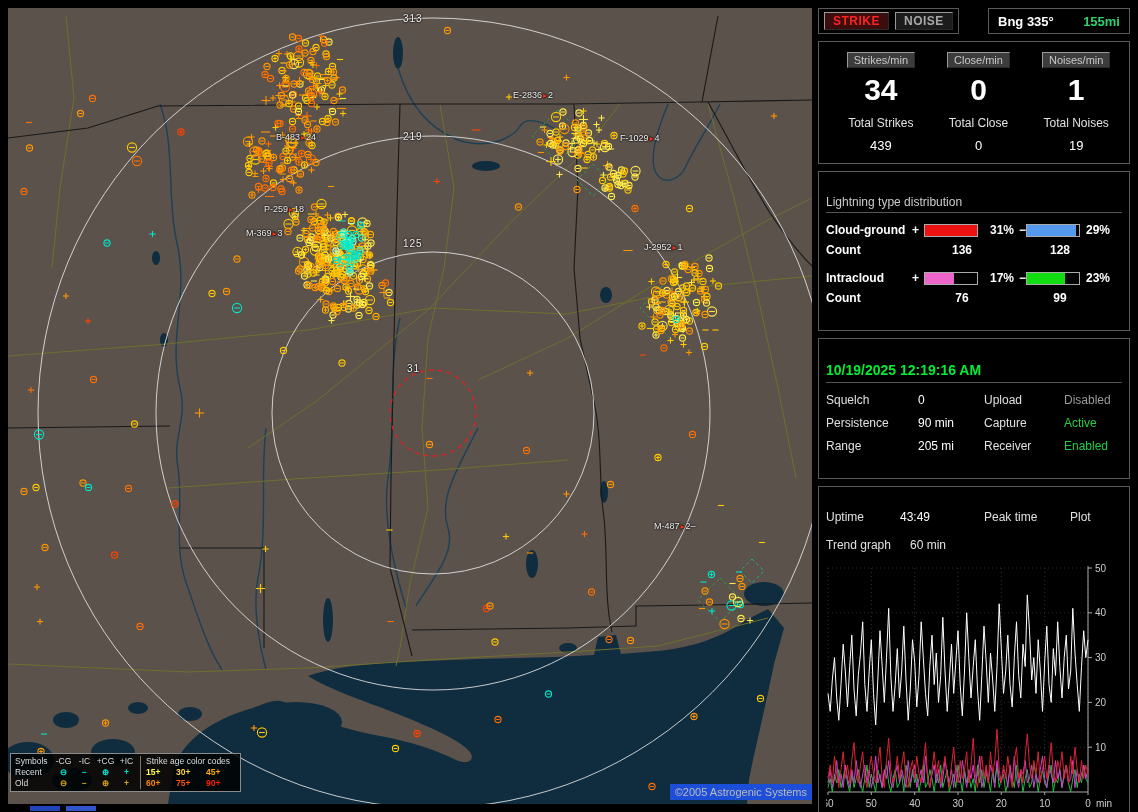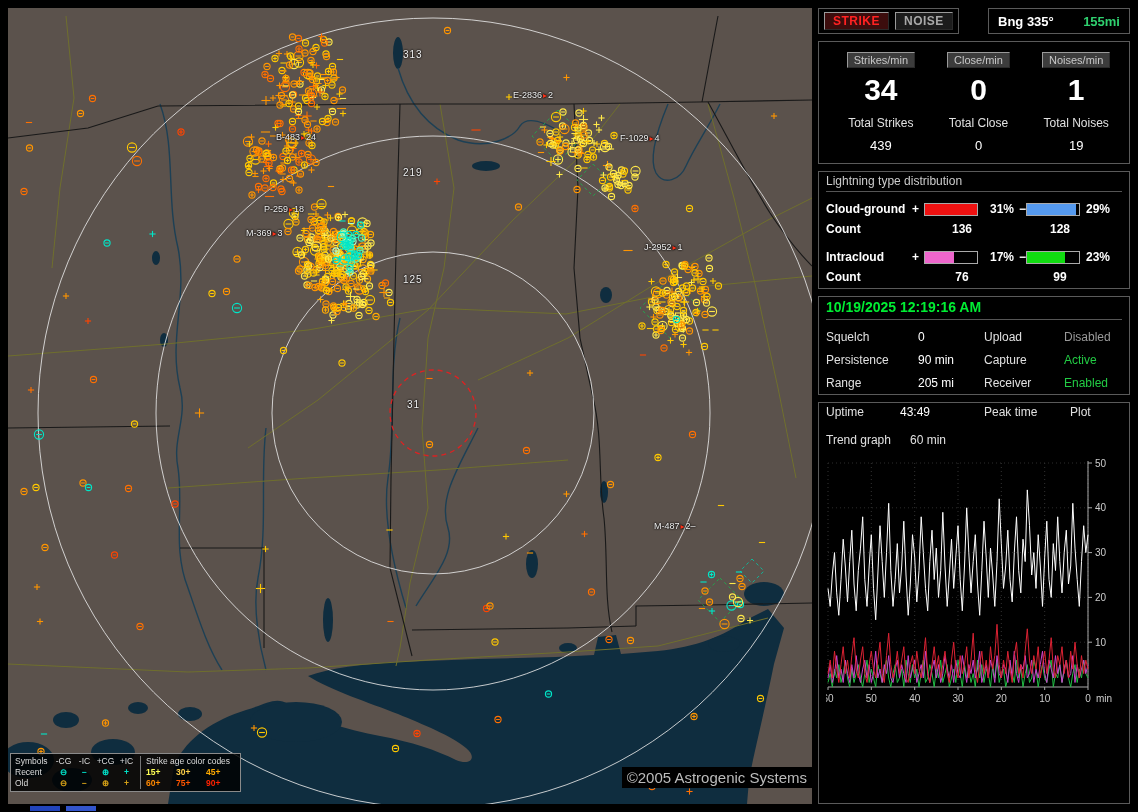--- a/index.html
+++ b/index.html
@@ -3,37 +3,37 @@
 <meta charset="utf-8">
 <style>
   html,body{margin:0;padding:0;background:#000;}
   body{width:1138px;height:812px;overflow:hidden;font-family:"Liberation Sans",sans-serif;color:#ccc;}
   .screen{position:relative;width:1138px;height:812px;background:#000;}
 
   
   .map-panel{position:absolute;left:8px;top:8px;width:804px;height:796px;background:#5b524c;overflow:hidden;}
   #map-svg{position:absolute;left:0;top:0;}
   #map-overlays{position:absolute;left:0;top:0;width:100%;height:100%;pointer-events:none;}
-  .ring-label{position:absolute;font-size:10px;color:#f2f2f2;text-shadow:0 0 2px #000,0 0 2px #000;letter-spacing:1px;margin-top:36px;}
+  .ring-label{position:absolute;font-size:10px;color:#f2f2f2;text-shadow:0 0 2px #000,0 0 2px #000;letter-spacing:1px;}
   .cell-label{position:absolute;font-size:9px;color:#f0f0f0;white-space:nowrap;text-shadow:0 0 2px #000,0 0 2px #000;pointer-events:auto;}
   .cell-marker{color:#ff3319;font-size:8px;padding:0 1px;}
   .map-legend{position:absolute;left:2px;bottom:12px;background:rgba(0,0,0,.84);border:1px solid #8a8a8a;font-size:8.5px;color:#ddd;padding:2px 4px;line-height:11px;}
   .lg-row{display:flex;align-items:center;white-space:nowrap;}
   .lg-lab{width:38px;}
   .lg-sym{width:21px;text-align:center;font-weight:bold;}
   .lg-hd{font-weight:normal;color:#ddd;}
   .lg-ages{border-left:1px solid #777;margin-left:3px;padding-left:5px;display:flex;}
   .lg-age{width:30px;font-weight:bold;}
   .lg-title{color:#ddd;font-weight:normal;}
-  .credit{position:absolute;right:0;bottom:16px;background:#000000;color:#bbb;font-size:15px;padding:2px 5px;}
+  .credit{position:absolute;right:0;bottom:4px;background:#1d4ed8;color:#bbb;font-size:11px;padding:2px 5px;}
   .task-frag{position:absolute;height:5px;bottom:1px;}
 
   
   .side-panel{position:absolute;left:818px;top:8px;width:312px;height:796px;display:flex;flex-direction:column;gap:7px;}
-  .box{border:1px solid #5a5a5a;background:#000;padding:2px 7px;box-sizing:border-box;}
+  .box{border:1px solid #5a5a5a;background:#000;padding:23px 7px;box-sizing:border-box;}
   .top-row{display:flex;gap:6px;}
   .toggle-box{display:flex;gap:6px;align-items:center;padding:3px 5px;}
   .btn{font-family:"Liberation Sans",sans-serif;font-size:12px;font-weight:bold;padding:1px 8px;letter-spacing:.5px;border:1px solid;border-color:#9a9a9a #2a2a2a #2a2a2a #9a9a9a;cursor:pointer;}
   .btn.strike{background:#3c0d0d;color:#ff2222;}
   .btn.noise{background:#1c1c1c;color:#a8a8a8;}
   .bng-box{margin-left:auto;display:flex;justify-content:space-between;align-items:center;width:142px;padding:3px 9px;}
   .bng{font-weight:bold;color:#fff;font-size:13px;}
   .dist{font-weight:bold;color:#2fd06f;font-size:13px;}
 
   .counters{display:grid;grid-template-columns:1fr 1fr 1fr;text-align:center;padding:8px 4px 10px 13px;}

